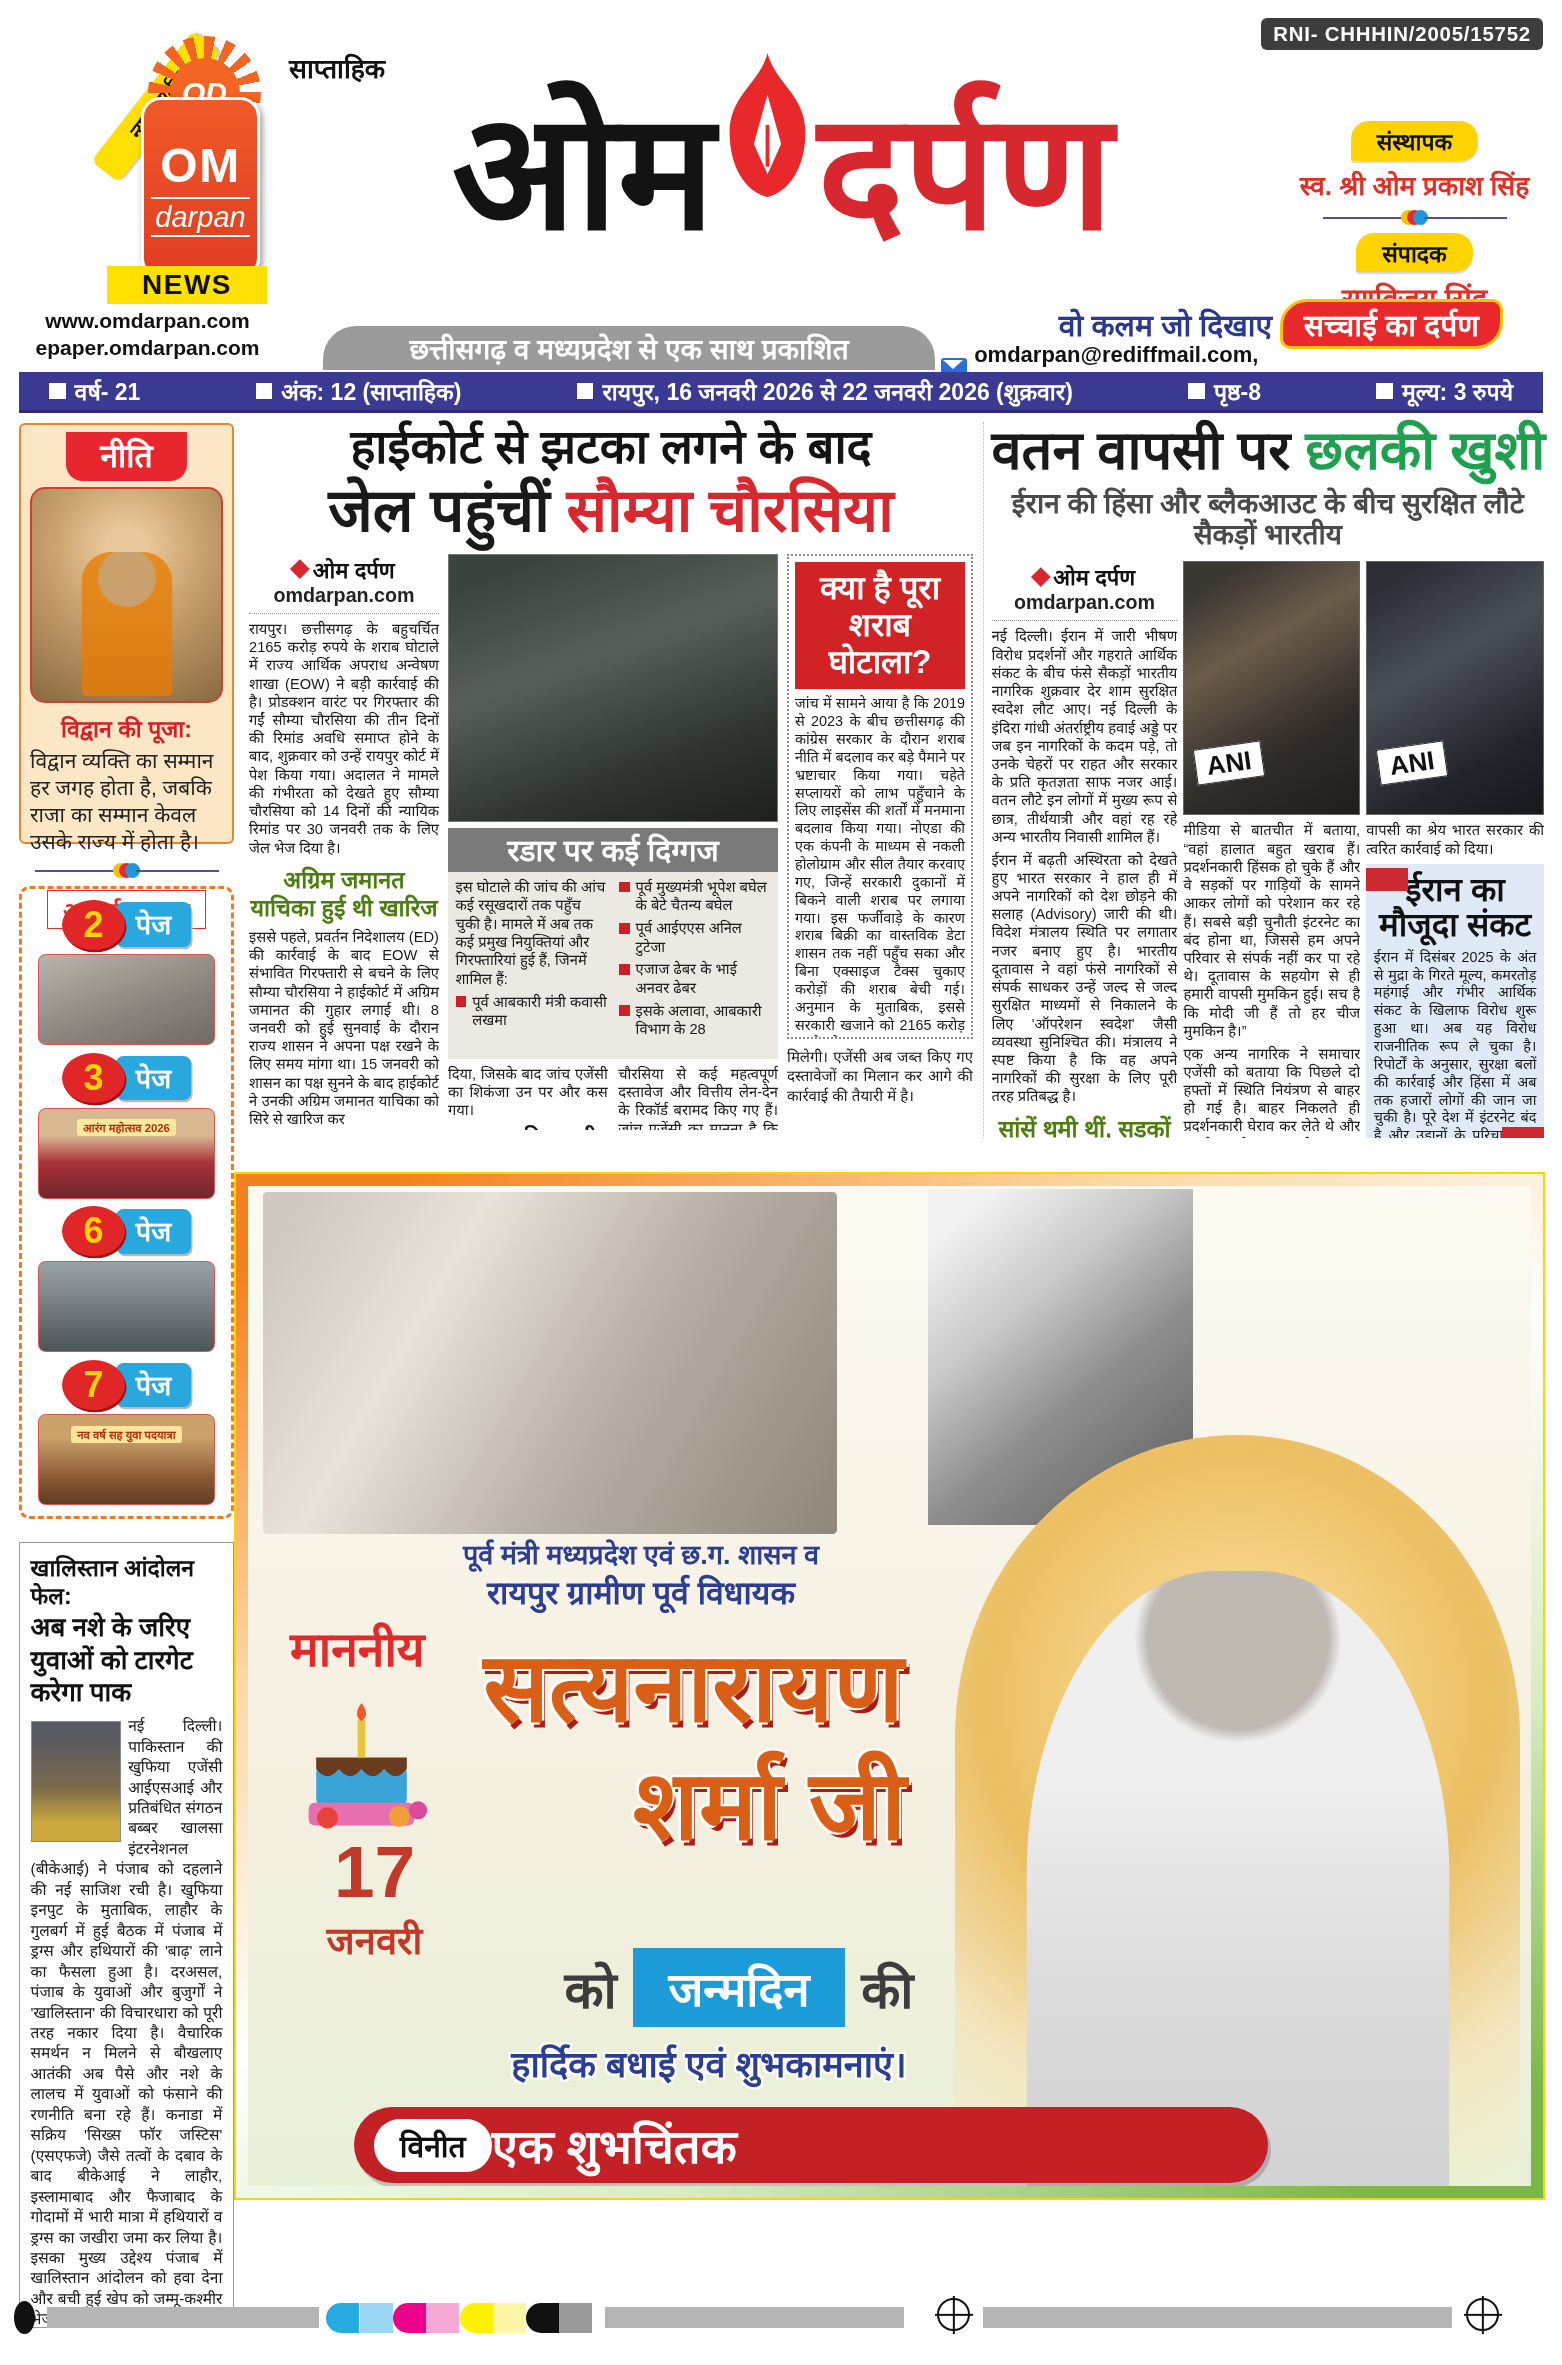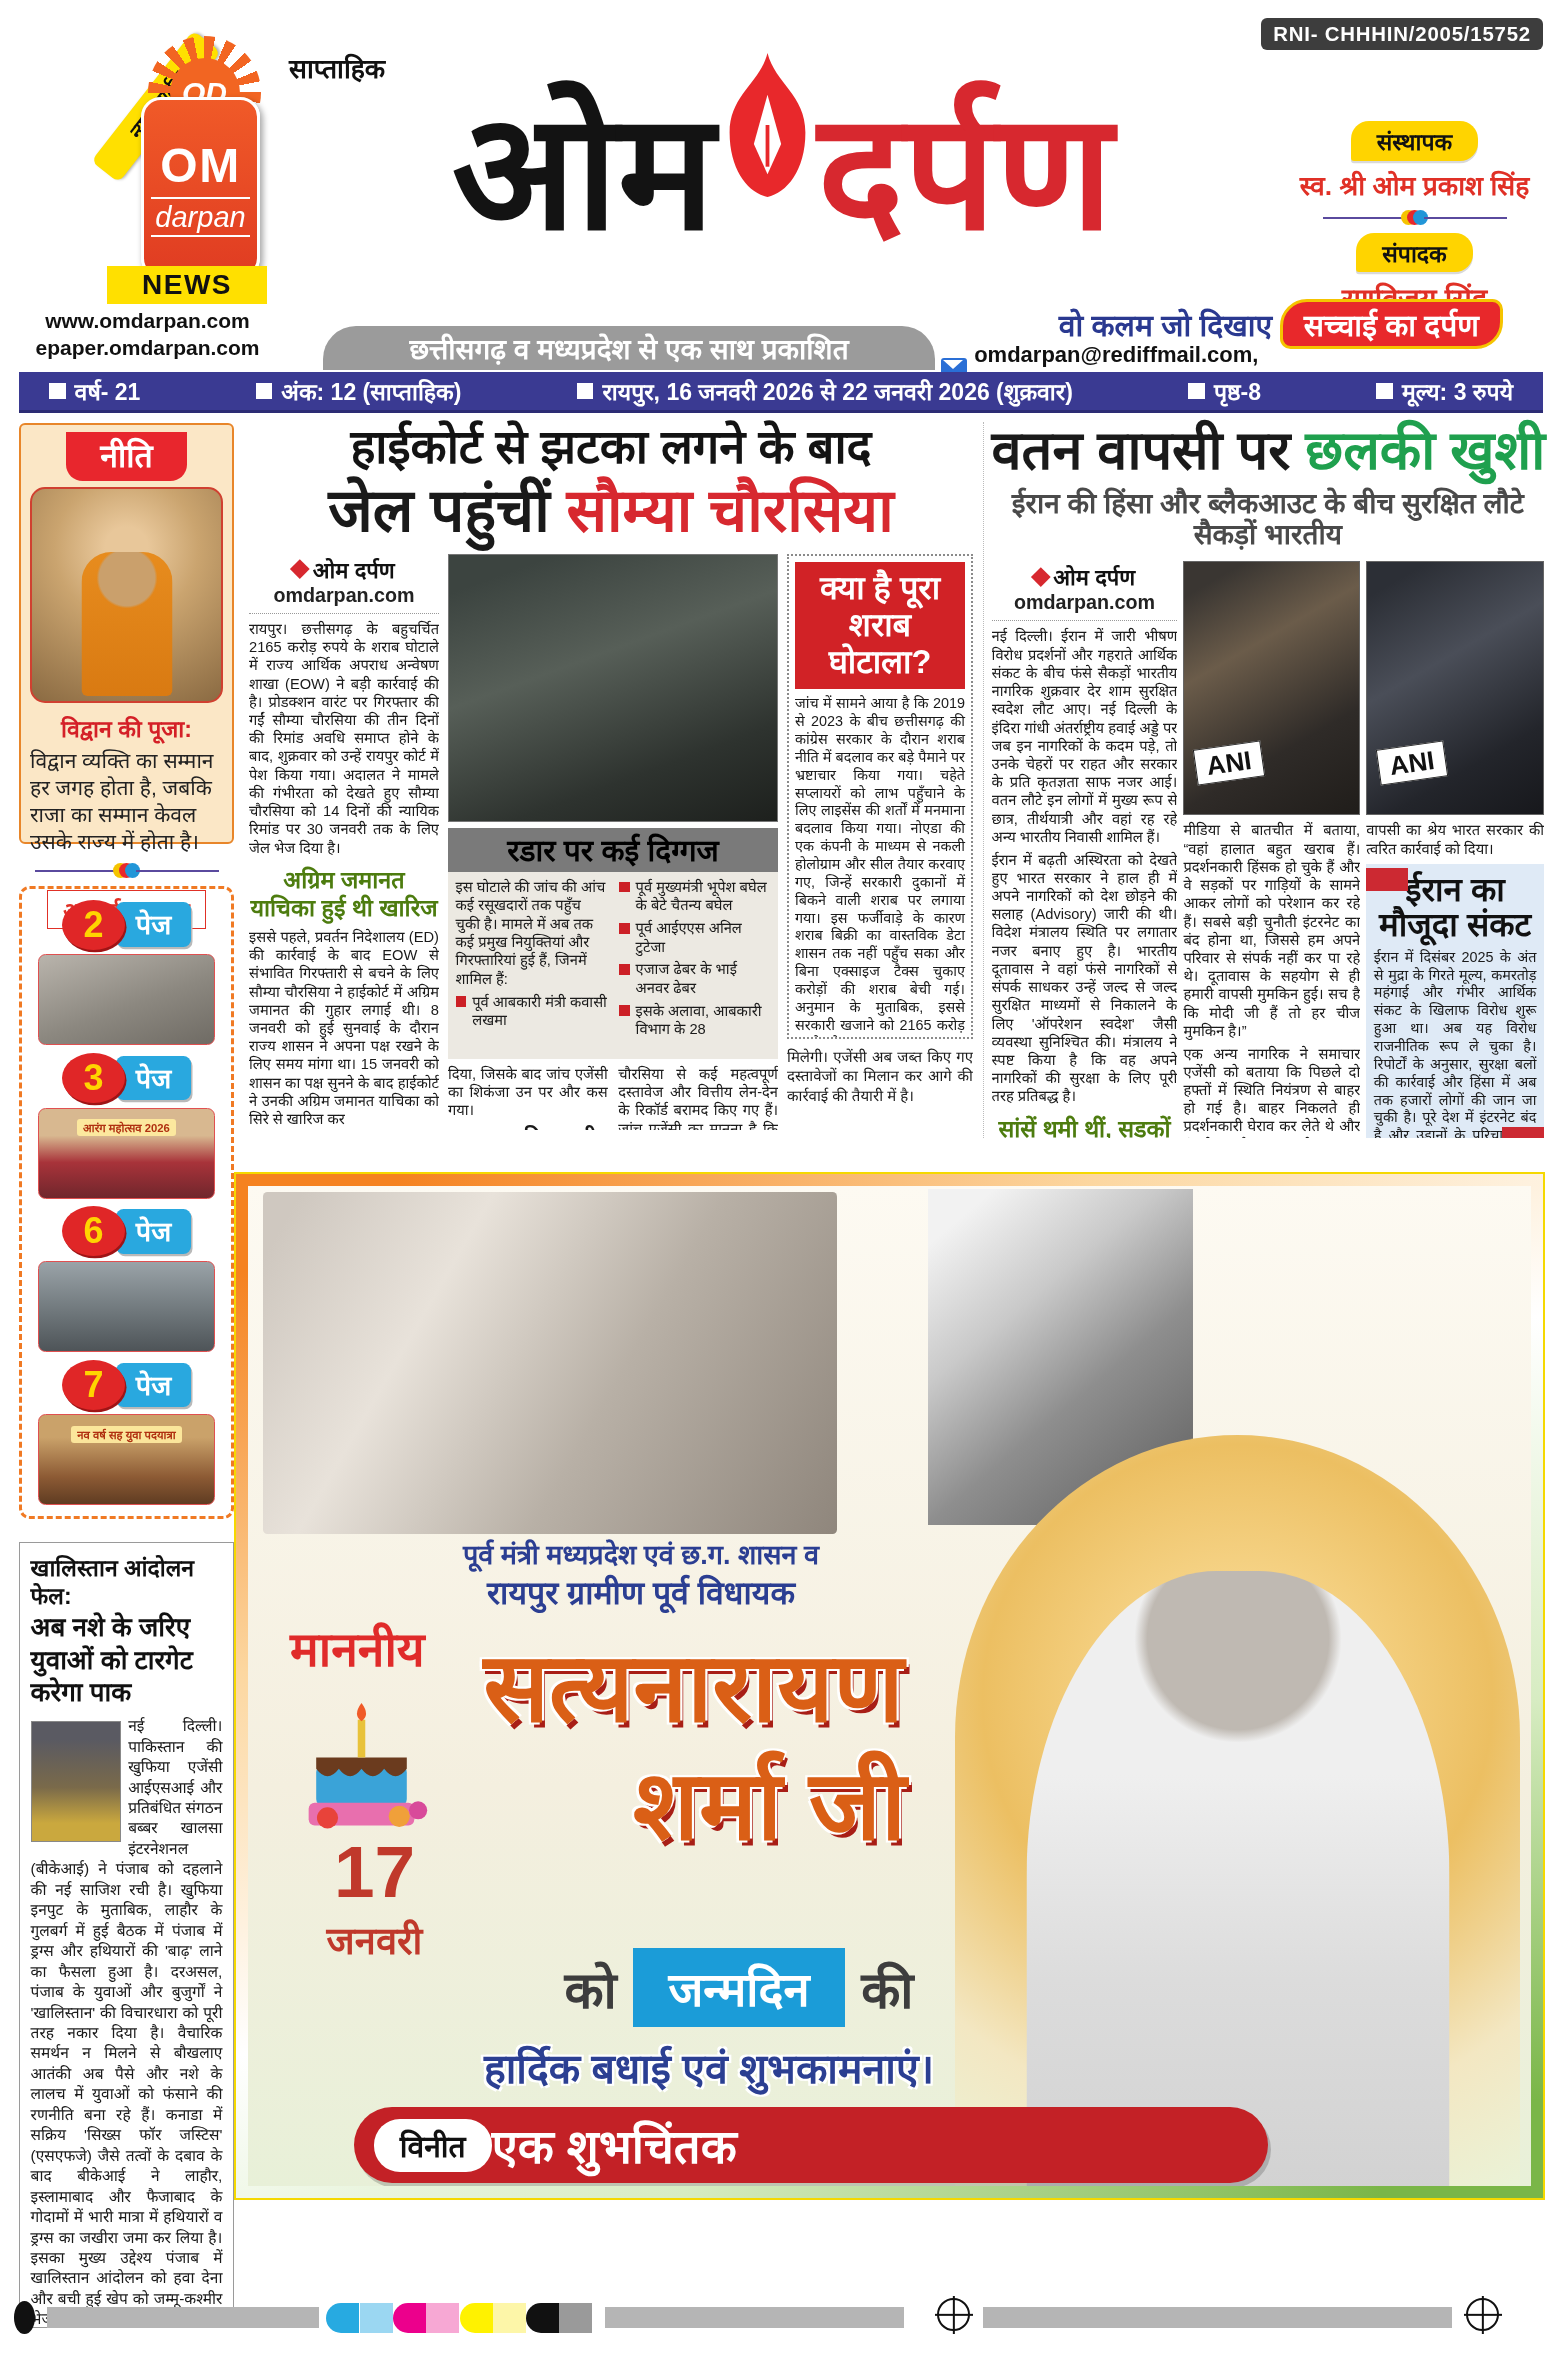--- a/index.html
+++ b/index.html
@@ -100,21 +100,21 @@
   .dia{width:13.6px;height:13.6px;background:#d7282f;transform:rotate(45deg);display:inline-block;}
   .byline .st{font-size:19.7px;font-weight:bold;color:#222;}
   .bodytxt{font-size:14.7px;line-height:1.24;text-align:justify;}
   .ms-c1{width:190px;overflow:hidden;}
   .subhead{font-size:23.4px;font-weight:bold;text-align:center;line-height:1.2;margin:9px 0 6px;color:#4d7c0f;}
   .ms-cm{width:330px;overflow:hidden;}
   .photo-main{height:266px;border:0.8px solid #777;
         background:linear-gradient(160deg,#3c4440 10%,#575f58 40%,#2e332f 75%,#1d201d),
                    radial-gradient(circle at 70% 20%,rgba(220,230,200,.5) 2%,rgba(0,0,0,0) 6%);}
   .radar{margin-top:6px;background:#ece9e2;padding-bottom:4.5px;}
-  .radar-head{background:#7a7a7a;color:#000000;text-align:center;font-size:30px;font-weight:bold;padding:1.5px 0;}
+  .radar-head{background:#7a7a7a;color:#ffffff;text-align:center;font-size:30px;font-weight:bold;padding:1.5px 0;}
   .radar-cols{columns:2;column-gap:12px;padding:6px 7.6px 1.5px;font-size:14.7px;line-height:1.25;height:175px;overflow:hidden;}
   .r-li{display:flex;gap:6px;margin-top:4.5px;}
   .r-li .sq{flex:0 0 10.6px;width:10.6px;height:10.6px;background:#cc2026;margin-top:3.8px;}
   .cont-cols{display:flex;gap:10.6px;margin-top:6px;height:107px;overflow:hidden;}
   .cont-cols>div{flex:1;overflow:hidden;}
   .eowhead{font-size:22px;font-weight:bold;text-align:center;margin:4.5px 0 3px;}
   .ms-c3{width:186px;overflow:hidden;}
   .scam{border:2.3px dotted #8a8a8a;padding:6px;box-sizing:border-box;height:485px;overflow:hidden;}
   .scam-title{background:#d12226;color:#fff;text-align:center;font-size:32.5px;font-weight:bold;line-height:1.15;
         padding:7.6px 3px;margin-bottom:6px;}
@@ -163,21 +163,21 @@
   .bigname{width:801px;text-align:center;font-weight:bold;color:#da5f16;
       text-shadow:-2.3px -2.3px 0 #fff,2.3px -2.3px 0 #fff,-2.3px 2.3px 0 #fff,3px 4.5px 0 #a81e16;line-height:1;}
   .bn1{left:45px;top:453px;font-size:97px;}
   .bn2{left:121px;top:571px;font-size:97px;}
   .cake{left:38px;top:511px;}
   .d17{left:47px;top:651px;width:159px;text-align:center;font-size:73px;font-weight:bold;color:#c0392b;line-height:.95;}
   .dmon{left:47px;top:727px;width:159px;text-align:center;font-size:38px;font-weight:bold;color:#c0392b;}
   .korow{left:204px;top:762px;width:574px;display:flex;align-items:center;justify-content:center;gap:16.6px;}
   .kword{font-size:51px;font-weight:bold;color:#3d3d3d;}
   .kblue{background:#1b9cd8;color:#fff;font-size:47px;font-weight:bold;padding:7.6px 35px;}
-  .greet{left:15px;top:853px;width:892px;text-align:center;font-size:41px;font-weight:bold;color:#2b3f92;
+  .greet{left:15px;top:853px;width:892px;text-align:center;font-size:36px;font-weight:bold;color:#2b3f92;
       text-shadow:-2.3px -2.3px 0 #fff,2.3px -2.3px 0 #fff,-2.3px 2.3px 0 #fff,2.3px 2.3px 0 #fff;white-space:nowrap;}
   .pill{left:106px;top:921px;width:914px;height:76px;background:#c32126;border-radius:45px;
       box-shadow:3px 4.5px 0 rgba(0,0,0,.18);display:flex;align-items:center;}
   .vineet{margin-left:19.7px;background:#ffffff;color:#111;font-size:30px;font-weight:bold;padding:6px 26px;
       border-radius:26px;}
   .wellw{flex:1;text-align:left;color:#fff;font-size:47px;font-weight:bold;margin-right:91px;}
   
   .regrow{left:0;top:2298px;width:1562px;height:38px;}
   .blackdot{left:13.6px;top:3px;width:21px;height:33px;background:#111;border-radius:50%;}
   .gbar{top:9px;height:21px;background:#b5b5b5;}

